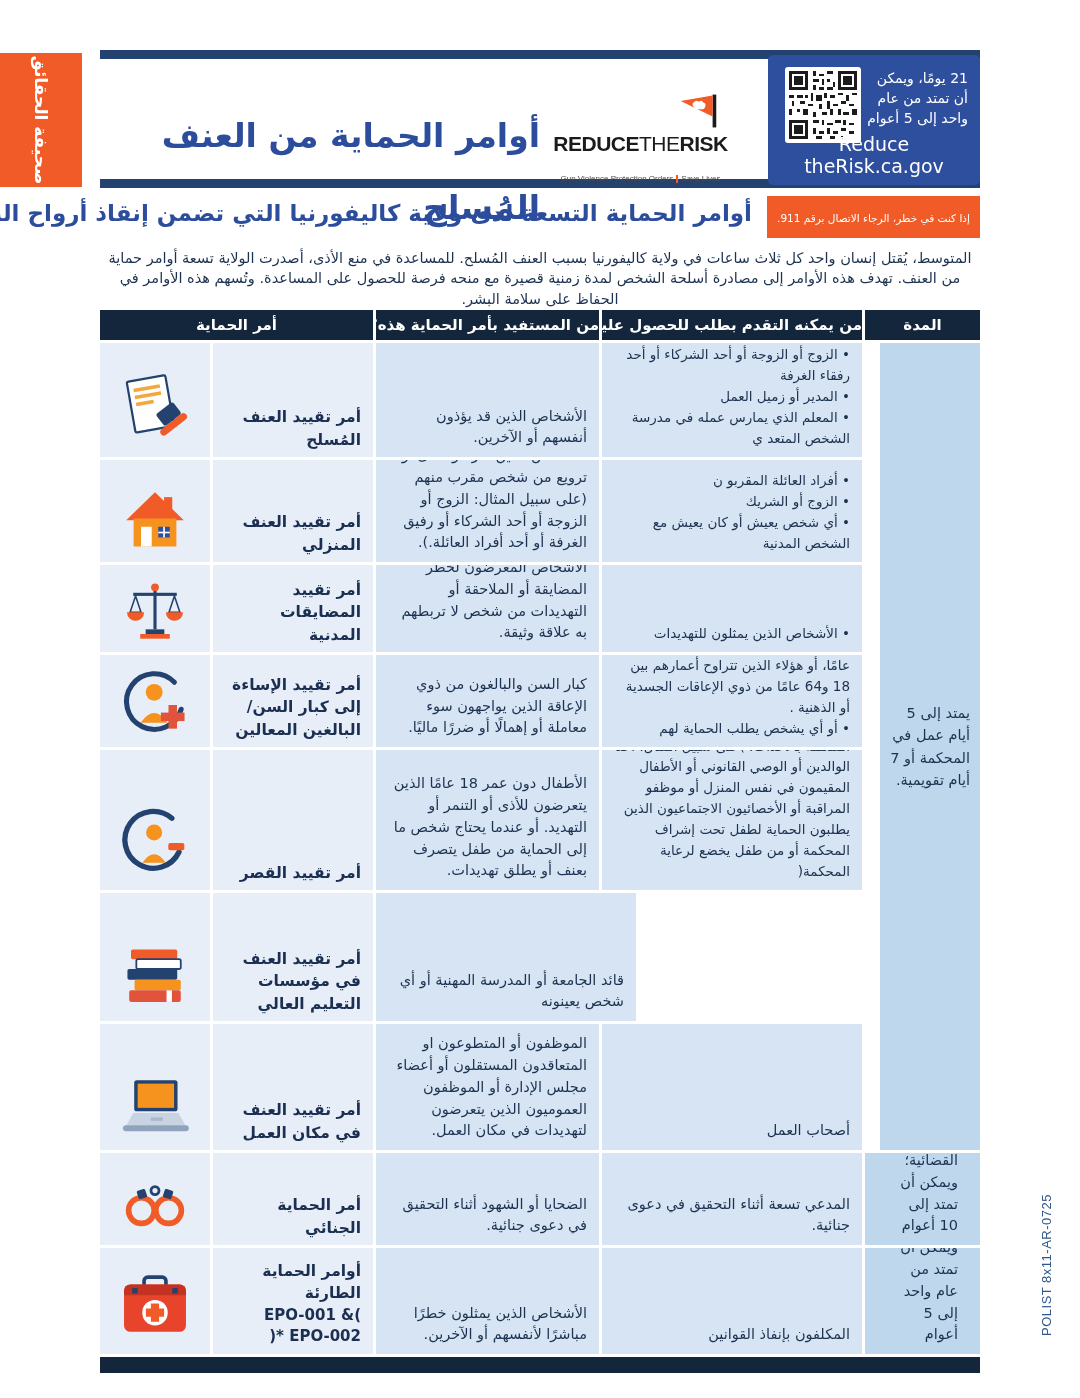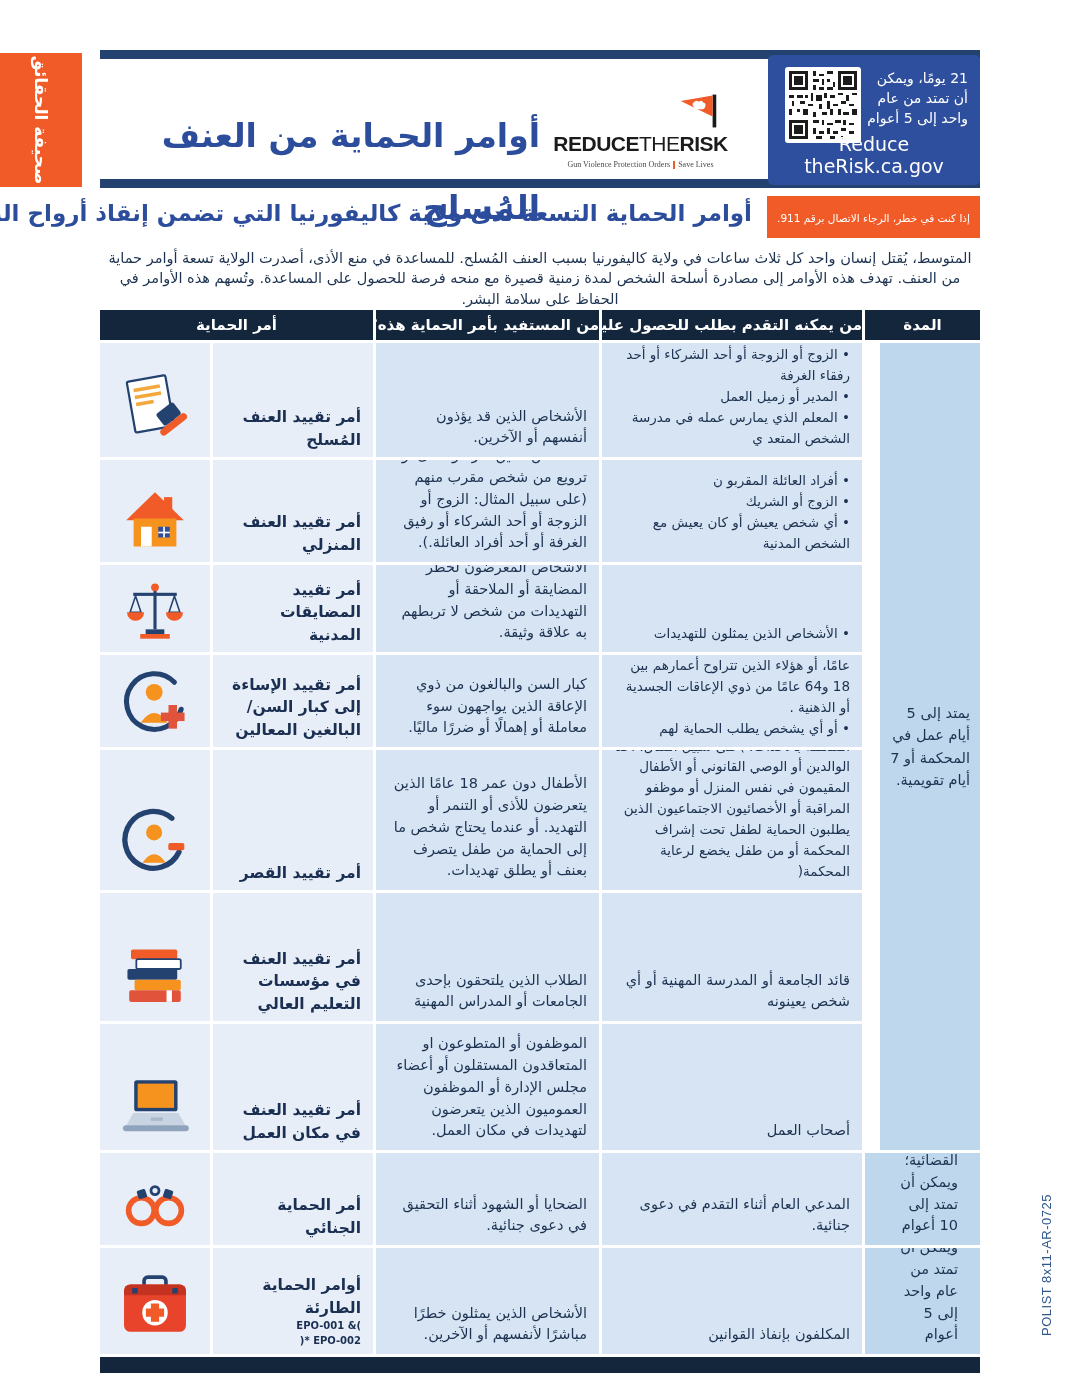--- a/index.html
+++ b/index.html
@@ -17,22 +17,22 @@
 
   
   .main-title { position:absolute; left:100px; top:100px; width:440px; height:72px;
     color:#2C4C9C; font-weight:bold; font-size:33px; text-align:right; direction:rtl; line-height:72px; }
   .logo { position:absolute; left:548px; top:92px; width:185px; height:84px; }
   .logo .flag { position:absolute; right:14px; top:0; }
   .logo .wordmark { position:absolute; left:0; top:40px; width:185px; text-align:center; color:#1b1b1b;
     font-family:"Liberation Sans", sans-serif; font-size:21px; letter-spacing:-0.5px; white-space:nowrap; }
   .logo .wordmark b { font-weight:800; }
   .logo .wordmark .the { font-weight:300; color:#1b1b1b; }
-  .logo .tagline { position:absolute; left:0; top:68px; width:185px; text-align:center; font-size:8px;
-    color:#4a4a4a; font-family:Liberation Serif, serif; white-space:nowrap; }
+  .logo .tagline { position:absolute; left:0; top:82px; width:185px; text-align:center; font-size:8px;
+    color:#4a4a4a; font-family:Liberation Sans, sans-serif; white-space:nowrap; }
   .logo .tagline .sep { display:inline-block; width:2px; height:8px; background:#F05B28; margin:0 3px; vertical-align:middle; }
 
   .qr-panel { position:absolute; left:768px; top:55px; width:212px; height:130px; background:#2E4E9E;
     border-radius:5px; }
   .qr-box { position:absolute; left:17px; top:12px; width:76px; height:76px; background:#fff; border-radius:3px; padding:4px; }
   .qr-note { position:absolute; right:12px; top:14px; width:108px; color:#fff; font-size:14px; direction:rtl;
     text-align:right; line-height:1.42; }
   .qr-site { position:absolute; left:0; bottom:8px; width:100%; text-align:center; color:#fff; font-size:19px; }
 
   
@@ -60,21 +60,21 @@
   .cell.app { width:260px; background:#D6E4F3; color:#1C3250; font-size:14.5px; direction:rtl;
     text-align:right; padding:8px 12px; line-height:1.5; }
   .cell.app .bullet { font-size:13.5px; line-height:1.55; }
   .cell.app .bullet::before { content:"• "; }
   .cell.app .long { font-size:13.5px; line-height:1.55; }
   .cell.dur { width:115px; background:#BED7EC; color:#1C3250; font-size:14.5px; direction:rtl;
     text-align:right; padding:8px 22px; line-height:1.5; }
   .merged-dur { position:absolute; right:0; top:33px; width:100px; height:807px; background:#BED7EC;
     color:#1C3250; font-size:14.5px; direction:rtl; text-align:right; padding:8px 10px; line-height:1.55;
     display:flex; flex-direction:column; justify-content:center; }
-  .epo { font-family:"DejaVu Sans", sans-serif; font-size:10px; }
+  .epo { font-family:"DejaVu Sans", sans-serif; font-size:15px; }
   .r1 .cell{height:114px;} .r2 .cell{height:102px;} .r3 .cell{height:87px;} .r4 .cell{height:92px;}
   .r5 .cell{height:140px;} .r6 .cell{height:128px;} .r7 .cell{height:126px;} .r8 .cell{height:92px;}
   .r9 .cell{height:106px;}
   .rows-noduration .trow { width:762px; }
 
   .footer-bar { position:absolute; left:100px; top:1357px; width:880px; height:16px; background:#14263C; }
   .side-code { position:absolute; left:1046px; top:1265px; transform:translate(-50%,-50%) rotate(-90deg);
     white-space:nowrap; color:#30588C; font-size:13px; letter-spacing:0.5px; font-family:"Liberation Sans", sans-serif; }
 </style>
 </head>
@@ -249,21 +249,20 @@
               <rect x="18" y="14" width="52" height="11" rx="2" fill="#F05B28"></rect>
               <rect x="24" y="25" width="50" height="11" rx="2" fill="#ffffff" stroke="#24426F" stroke-width="2"></rect>
               <rect x="14" y="36" width="56" height="12" rx="2" fill="#24426F"></rect>
               <rect x="22" y="48" width="52" height="12" rx="2" fill="#F6921E"></rect>
               <rect x="16" y="60" width="58" height="13" rx="2" fill="#E2533B"></rect>
               <rect x="58" y="60" width="6" height="13" fill="#ffffff"></rect>
             </svg>
           </span>
         </div>
         <div class="cell name">أمر تقييد العنف في مؤسسات التعليم العالي</div>
-        <div class="cell ben">الطلاب الذين يلتحقون بإحدى الجامعات أو المدراس المهنية</div>
         <div class="cell app">
           <div>قائد الجامعة أو المدرسة المهنية أو أي شخص يعينونه</div>
         </div>
       </div>
 
       <div class="trow r7">
         <div class="cell icon">
           <span>
             <svg width="82" height="78" viewBox="0 0 90 90">
               <rect x="21" y="14" width="50" height="36" rx="3" fill="#24426F"></rect>
@@ -292,21 +291,21 @@
             <circle cx="62" cy="52" r="16" fill="none" stroke="#F05B28" stroke-width="7"></circle>
             <rect x="23" y="26" width="11" height="11" rx="2" fill="#24426F" transform="rotate(-18 28 31)"></rect>
             <rect x="56" y="26" width="11" height="11" rx="2" fill="#24426F" transform="rotate(18 62 31)"></rect>
             <circle cx="45" cy="27" r="5" fill="none" stroke="#24426F" stroke-width="3.5"></circle>
           </svg>
         </span>
       </div>
       <div class="cell name">أمر الحماية الجنائي</div>
       <div class="cell ben">الضحايا أو الشهود أثناء التحقيق في دعوى جنائية.</div>
       <div class="cell app">
-        <div>المدعي العام أثناء التقدم في دعوى جنائية.</div>
+        <div>المدعي تسعة أثناء التحقيق في دعوى جنائية.</div>
       </div>
       <div class="cell dur">مدة الدعوى القضائية؛ ويمكن أن تمتد إلى 10 أعوام</div>
     </div>
 
     <div class="trow r9">
       <div class="cell icon">
         <span>
           <svg width="84" height="82" viewBox="0 0 90 90">
             <rect x="33" y="10" width="24" height="12" rx="4" fill="none" stroke="#24426F" stroke-width="4"></rect>
             <rect x="11" y="18" width="68" height="52" rx="7" fill="#E8442B"></rect>

